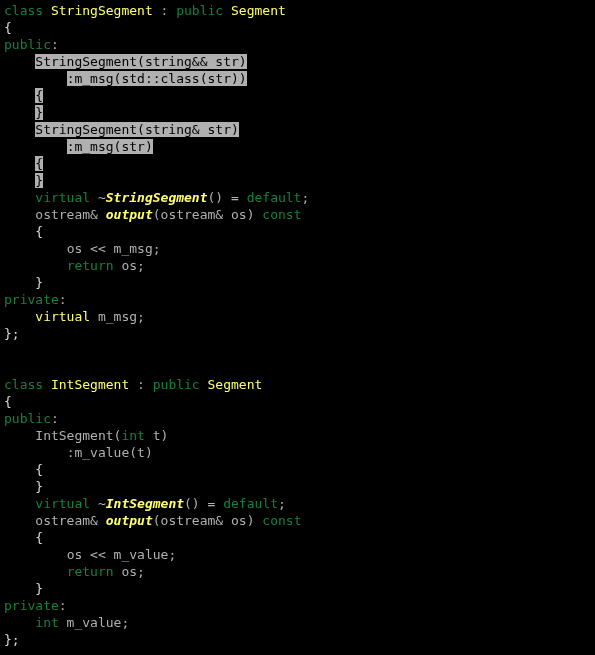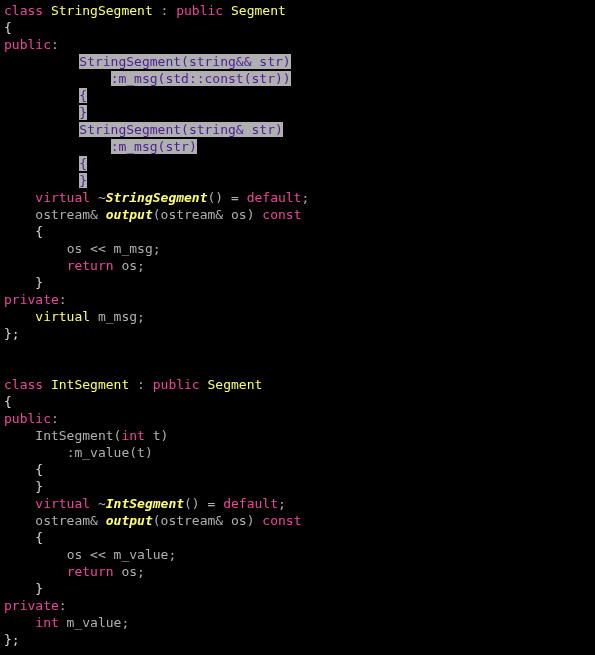--- a/index.html
+++ b/index.html
@@ -12,35 +12,35 @@
     font-family: Consolas, "Courier New", monospace;
     font-size: 13px;
     line-height: 17px;
     color: #dcdcdc;
   }
   pre {
     margin: 0;
     padding: 2px 0 2px 4px;
     white-space: pre;
   }
-  .kw   { color: #ec4899; }          
+  .kw   { color: #15803d; }          
   .type { color: #ffff70; }          
   .fit  { color: #ffff70; font-style: italic; font-weight: bold; } 
   .col  { color: #b0b0b0; }          
   .dim  { color: #b0b0b0; }          
-  .hl   { background: #b0b0b0; color: #4c1d95; margin-left: 44px; }  
+  .hl   { background: #b0b0b0; color: #000000; }  
 </style>
 </head>
 <body>
 
 <pre><span><span class="kw">class</span> <span class="type">StringSegment</span><span class="col"> : </span><span class="kw">public</span> <span class="type">Segment</span></span>
 <span>{</span>
 <span><span class="kw">public</span><span class="col">:</span></span>
     <span class="hl">StringSegment(string&amp;&amp; str)</span>
-        <span class="hl">:m_msg(std::const(str))</span>
+        <span class="hl">:m_msg(std::class(str))</span>
     <span class="hl">{</span>
     <span class="hl">}</span>
     <span class="hl">StringSegment(string&amp; str)</span>
         <span class="hl">:m_msg(str)</span>
     <span class="hl">{</span>
     <span class="hl">}</span>
     <span><span class="kw">virtual</span> <span class="col">~</span><span class="fit">StringSegment</span><span class="dim">() = </span><span class="kw">default</span><span class="dim">;</span></span>
     <span><span class="dim">ostream&amp; </span><span class="fit">output</span><span class="dim">(</span><span class="dim">ostream&amp; </span><span class="dim">os</span><span class="dim">) </span><span class="kw">const</span></span>
     <span>{</span>
         <span><span class="dim">os &lt;&lt; </span><span class="dim">m_msg;</span></span>

